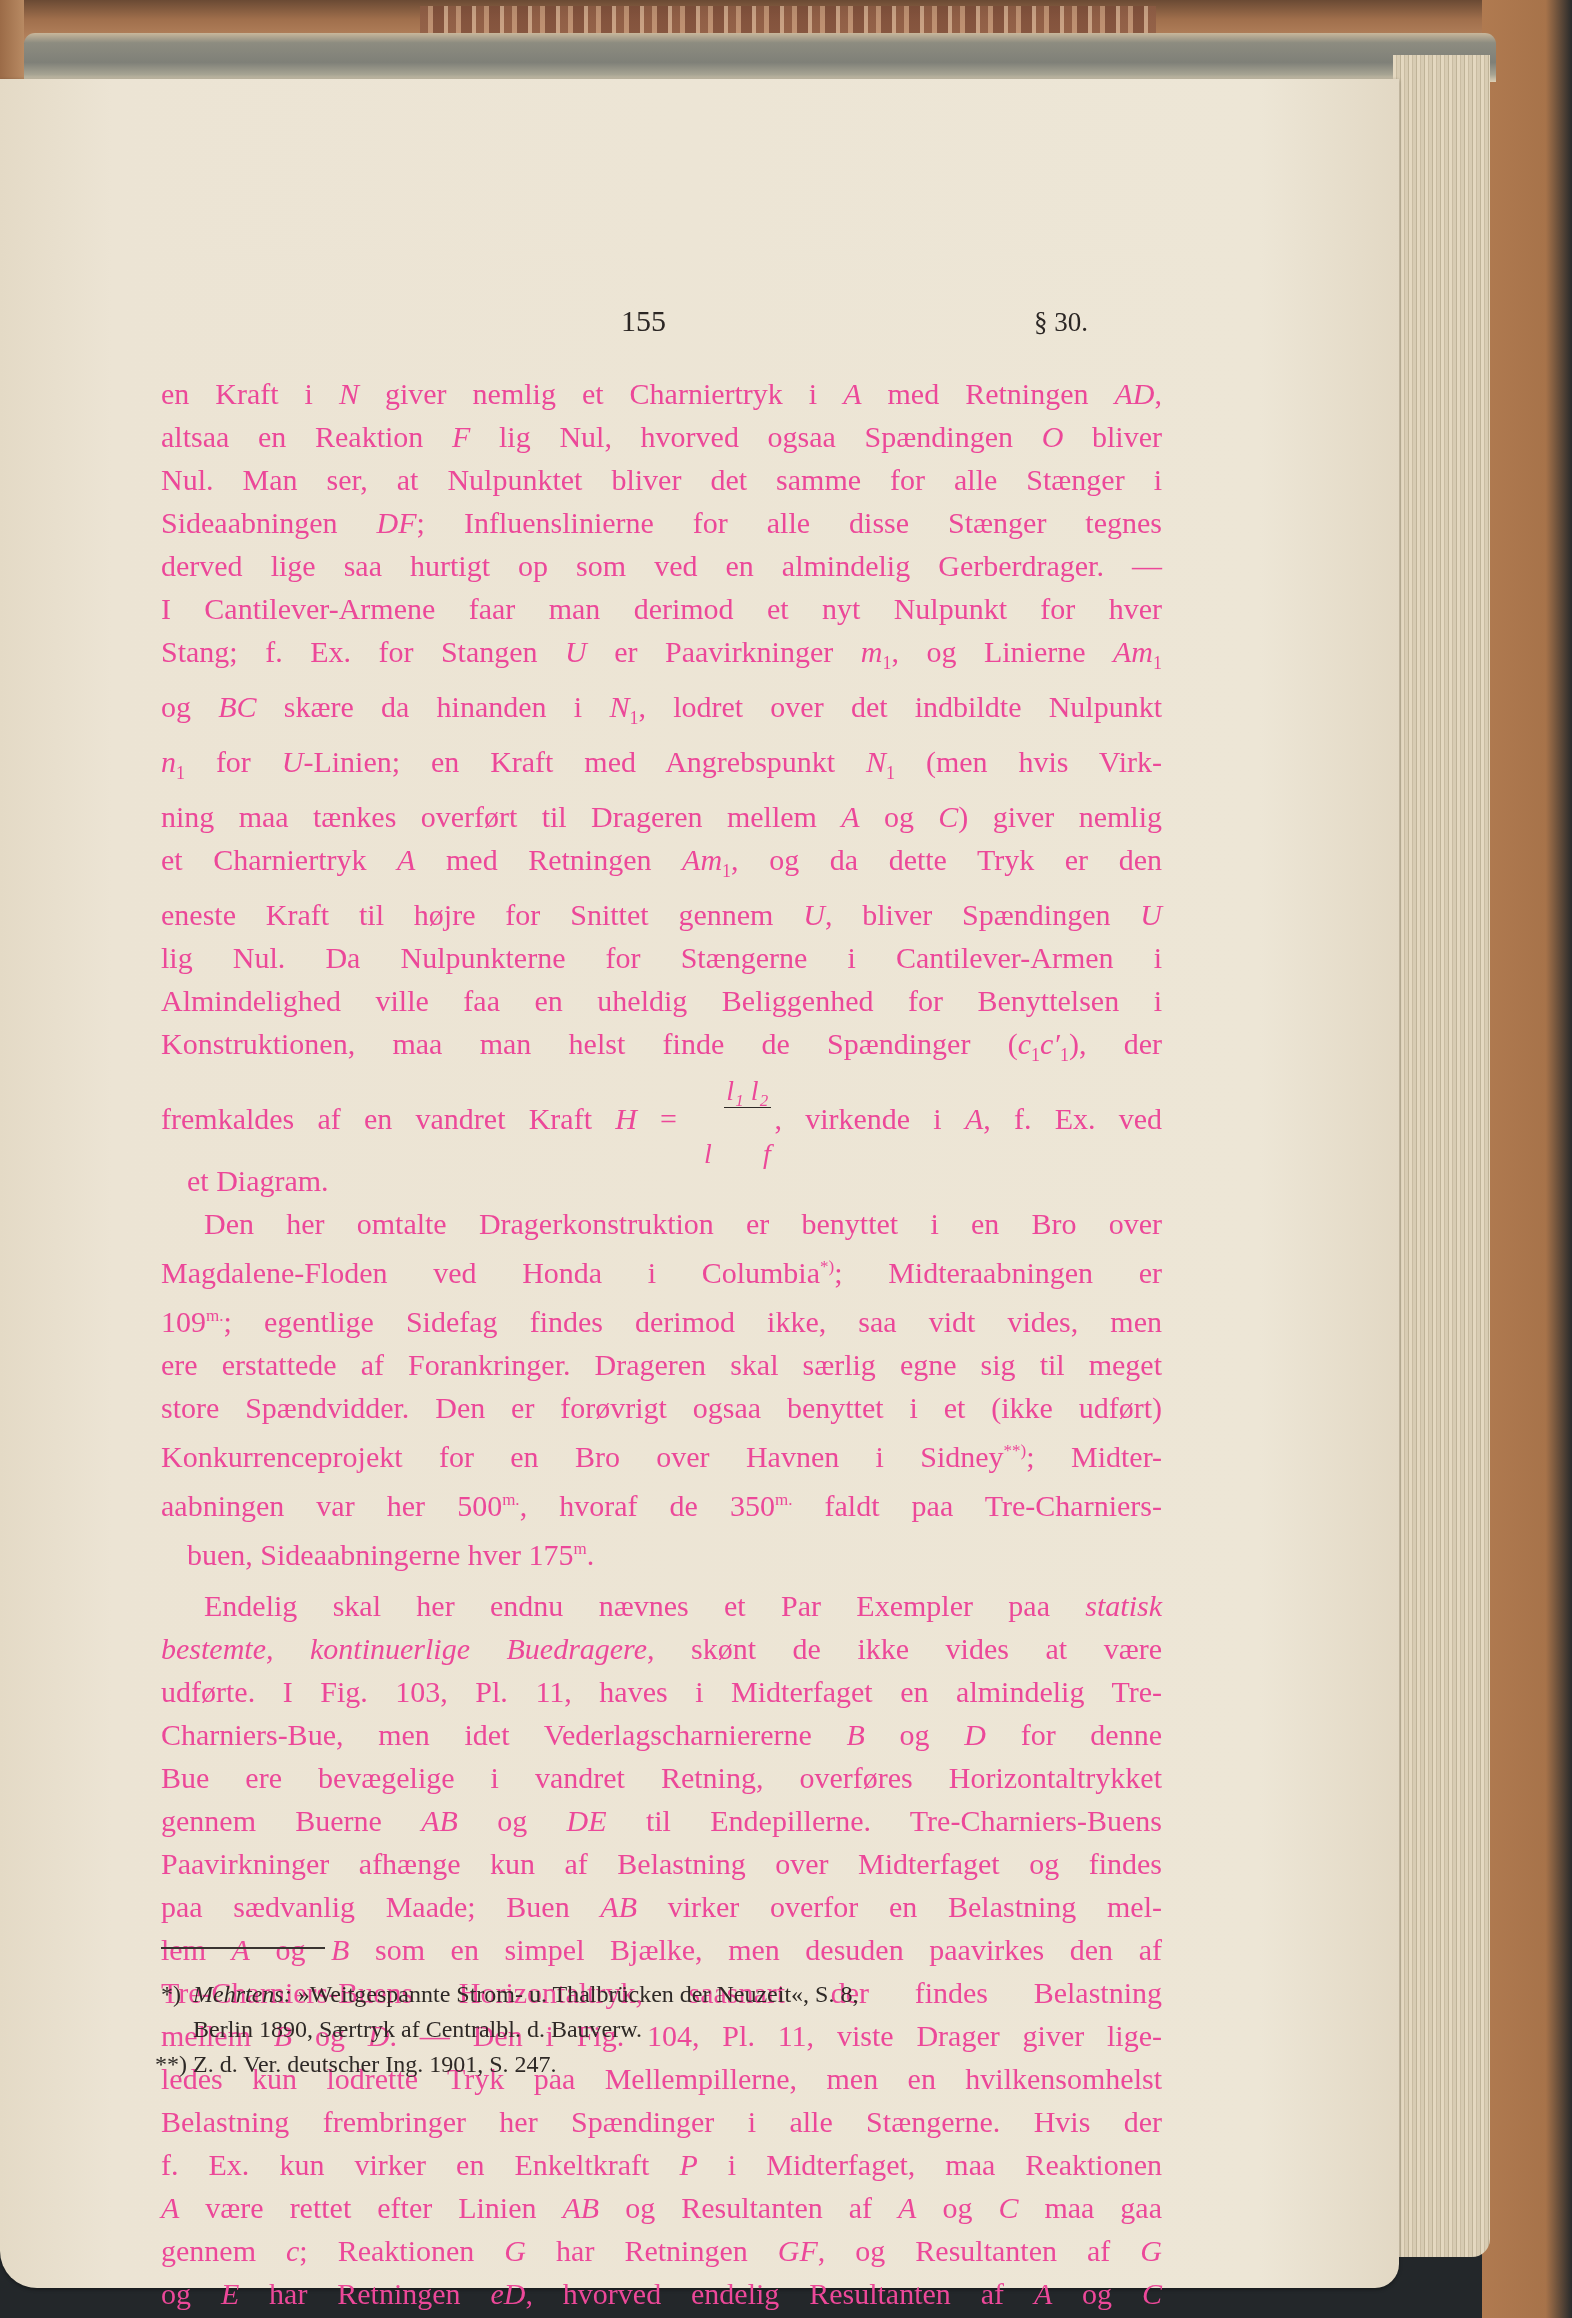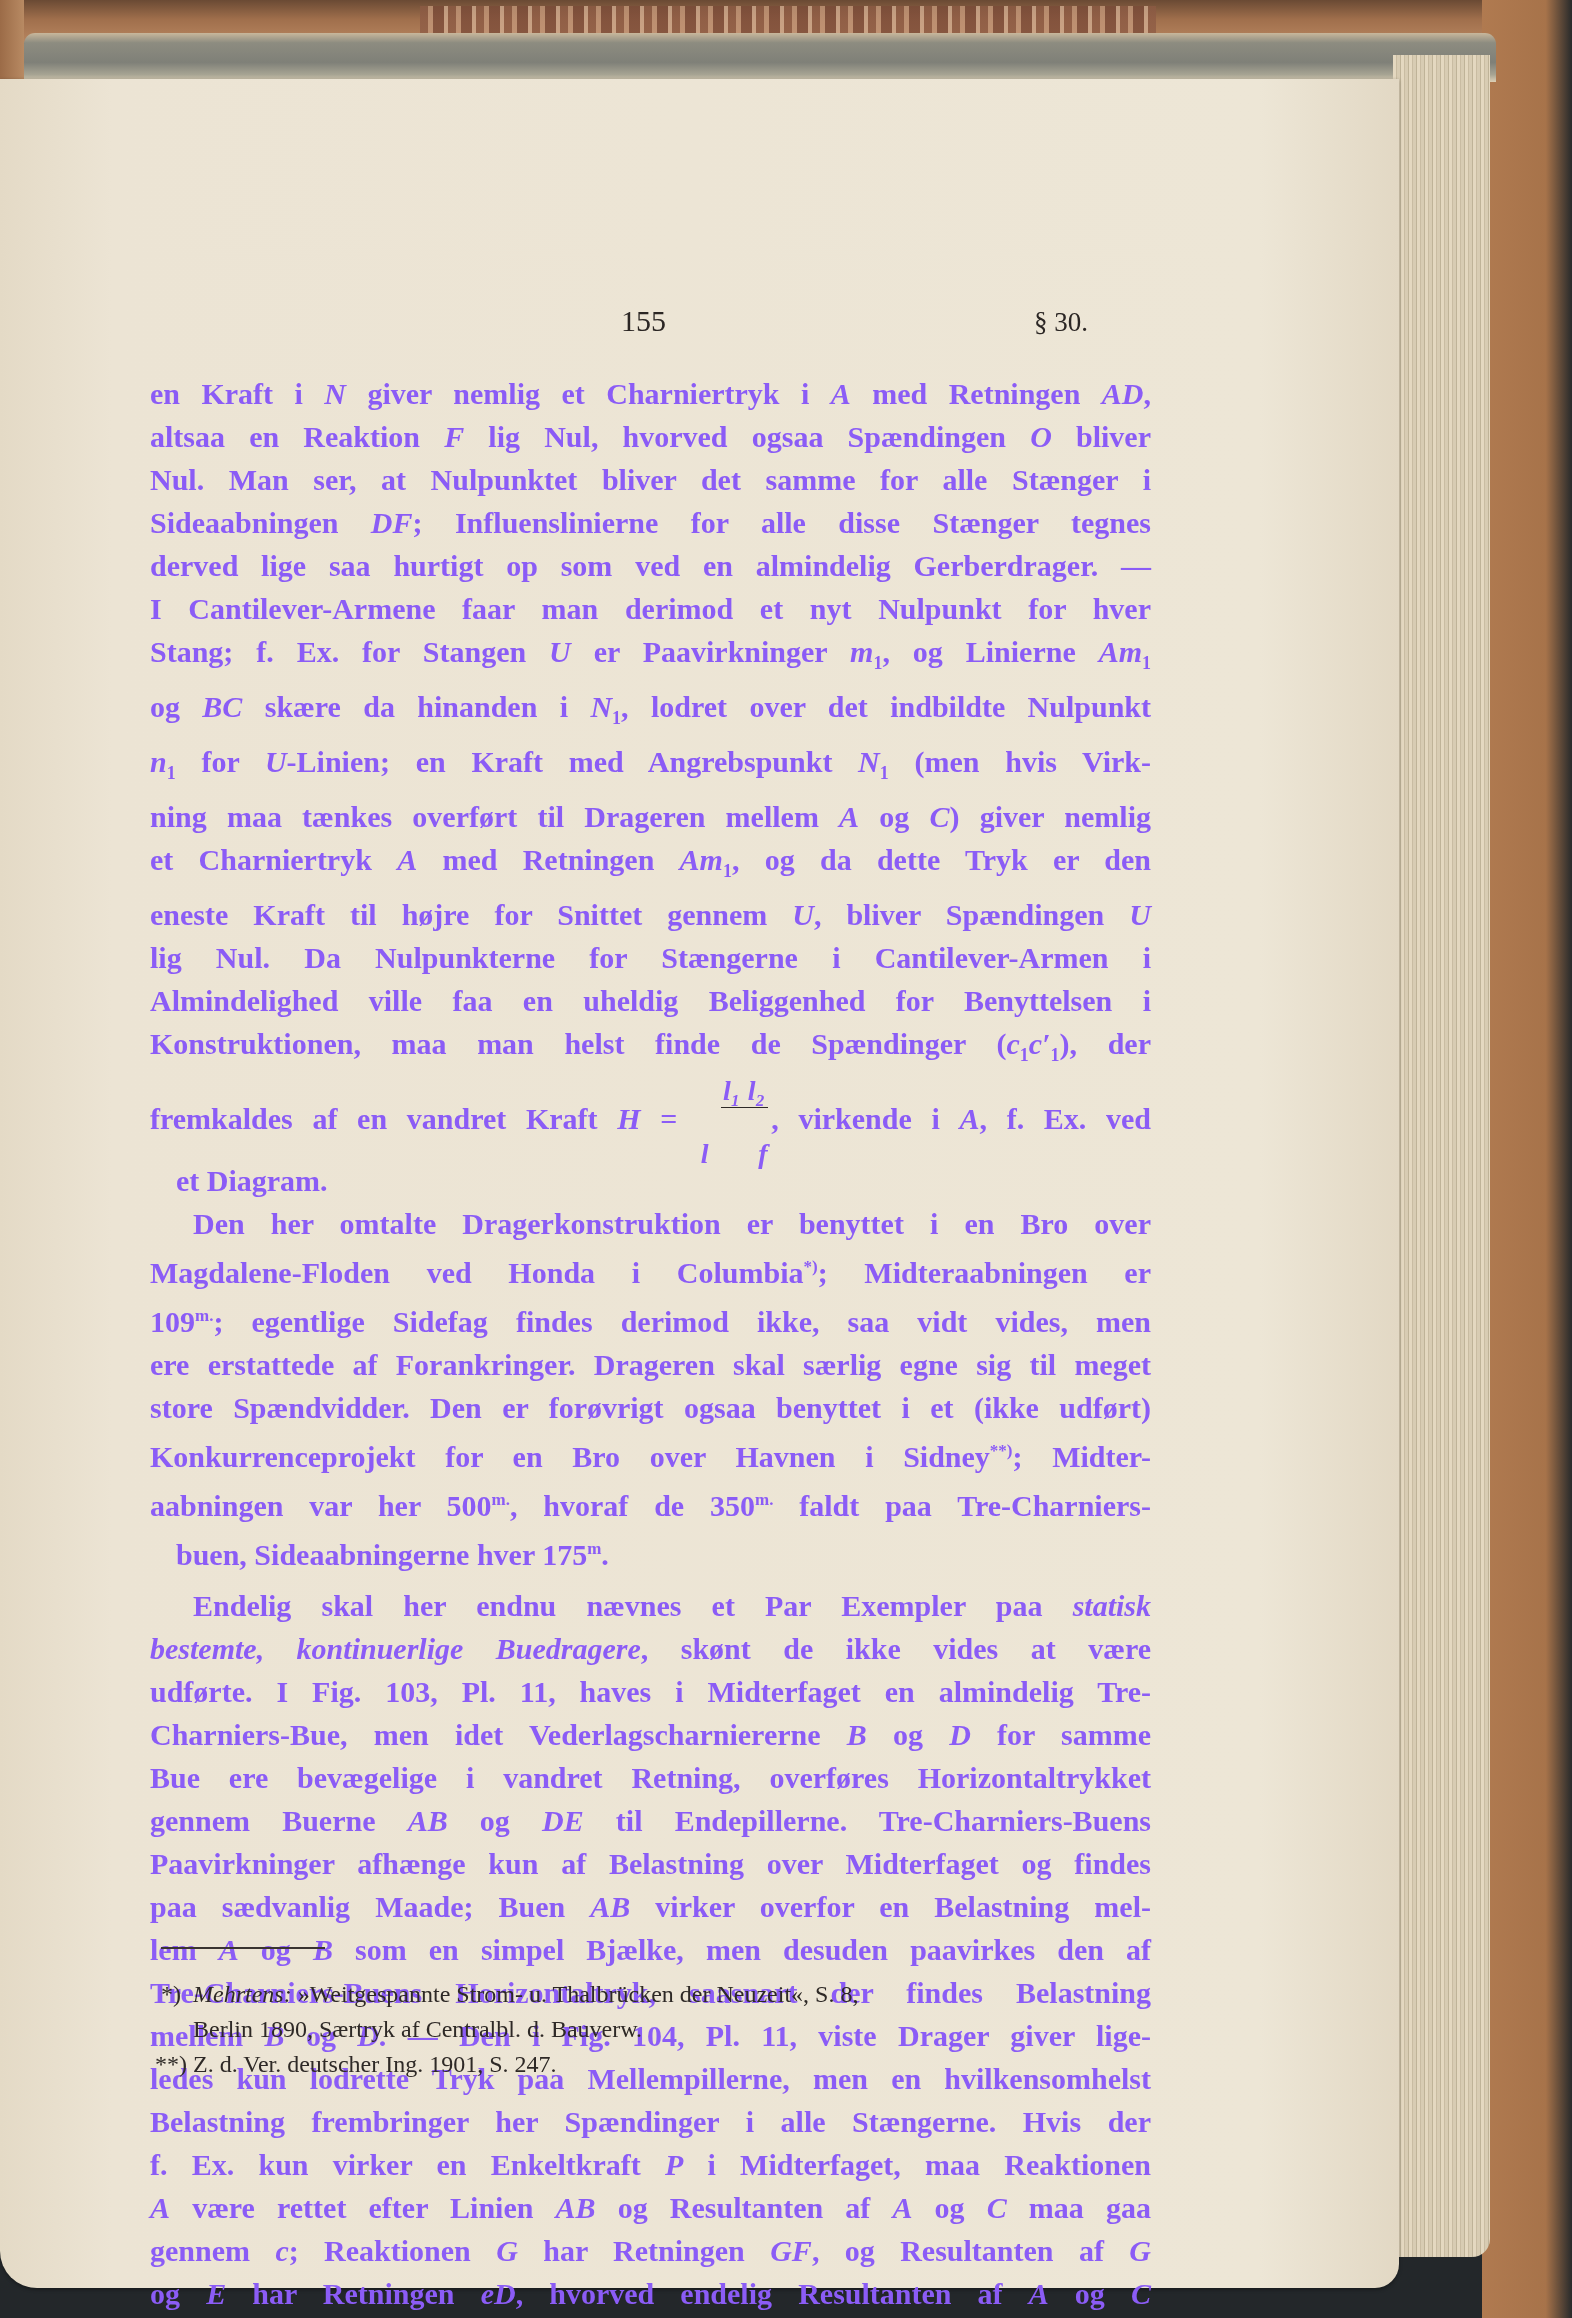--- a/index.html
+++ b/index.html
@@ -42,24 +42,23 @@
     border-radius:0 0 24px 37px;
     box-shadow:0 1.2px 3.7px rgba(0,0,0,.3);
   }
   .header {
     position:absolute; top:304px; left:0; width:1560px; height:43px;
     font-size:30px; color:#2b2624;
   }
   .page-number { position:absolute; left:621px; top:0; }
   .section-ref { position:absolute; left:1034px; top:3px; font-size:27px; }
   .body-text {
-    position:absolute; left:150px; top:372px; width:1001px;
-    font-size:30px; line-height:43px; color:#8b5cf6;
+    position:absolute; left:161px; top:372px; width:1001px;
+    font-size:30px; line-height:43px; color:#ec4899;
     text-align:justify;
-    font-weight:bold;
   }
   .line { display:block; text-align:justify; text-align-last:justify; white-space:nowrap; }
   .line.last { text-align-last:left;margin-left:26px; }
   i { font-style:italic; }
   .formula-line { height:82px; position:relative; }
   .frac { display:inline-block; vertical-align:middle; text-align:center; margin:0 3.7px; line-height:1; }
   .frac .num { display:block; font-style:italic; font-size:28px; padding:0 2.4px 2.4px; border-bottom:1.8px solid #2e2926;margin-left:20px; }
   .frac .den { display:block; font-style:italic; font-size:28px; padding-top:3.7px;margin-top:28px; }
   .footnote-rule {
     position:absolute; left:161px; top:1947px; width:164px; height:1.8px; background:#3a3431;
@@ -121,21 +120,21 @@
       <div class="line"><span>ere erstattede af Forankringer. Drageren skal særlig egne sig til meget</span></div>
       <div class="line"><span>store Spændvidder. Den er forøvrigt ogsaa benyttet i et (ikke udført)</span></div>
       <div class="line"><span>Konkurrenceprojekt for en Bro over Havnen i Sidney</span><sup>**)</sup><span>; Midter-</span></div>
       <div class="line"><span>aabningen var her 500</span><sup>m.</sup><span>, hvoraf de 350</span><sup>m.</sup><span> faldt paa Tre-Charniers-</span></div>
       <div class="line last"><span>buen, Sideaabningerne hver 175</span><sup>m</sup><span>.</span></div>
     </div>
   <div id="para3">
       <div class="line" style="padding-left: 43px; margin-top: 8px;"><span>Endelig skal her endnu nævnes et Par Exempler paa </span><i>statisk</i></div>
       <div class="line"><i>bestemte, kontinuerlige Buedragere</i><span>, skønt de ikke vides at være</span></div>
       <div class="line"><span>udførte. I Fig. 103, Pl. 11, haves i Midterfaget en almindelig Tre-</span></div>
-      <div class="line"><span>Charniers-Bue, men idet Vederlagscharniererne </span><i>B</i><span> og </span><i>D</i><span> for samme</span></div>
+      <div class="line"><span>Charniers-Bue, men idet Vederlagscharniererne </span><i>B</i><span> og </span><i>D</i><span> for denne</span></div>
       <div class="line"><span>Bue ere bevægelige i vandret Retning, overføres Horizontaltrykket</span></div>
       <div class="line"><span>gennem Buerne </span><i>AB</i><span> og </span><i>DE</i><span> til Endepillerne. Tre-Charniers-Buens</span></div>
       <div class="line"><span>Paavirkninger afhænge kun af Belastning over Midterfaget og findes</span></div>
       <div class="line"><span>paa sædvanlig Maade; Buen </span><i>AB</i><span> virker overfor en Belastning mel-</span></div>
       <div class="line"><span>lem </span><i>A</i><span> og </span><i>B</i><span> som en simpel Bjælke, men desuden paavirkes den af</span></div>
       <div class="line"><span>Tre-Charniers-Buens Horizontaltryk, saasnart der findes Belastning</span></div>
       <div class="line"><span>mellem </span><i>B</i><span> og </span><i>D</i><span>. — Den i Fig. 104, Pl. 11, viste Drager giver lige-</span></div>
       <div class="line"><span>ledes kun lodrette Tryk paa Mellempillerne, men en hvilkensomhelst</span></div>
       <div class="line"><span>Belastning frembringer her Spændinger i alle Stængerne. Hvis der</span></div>
       <div class="line"><span>f. Ex. kun virker en Enkeltkraft </span><i>P</i><span> i Midterfaget, maa Reaktionen</span></div>

